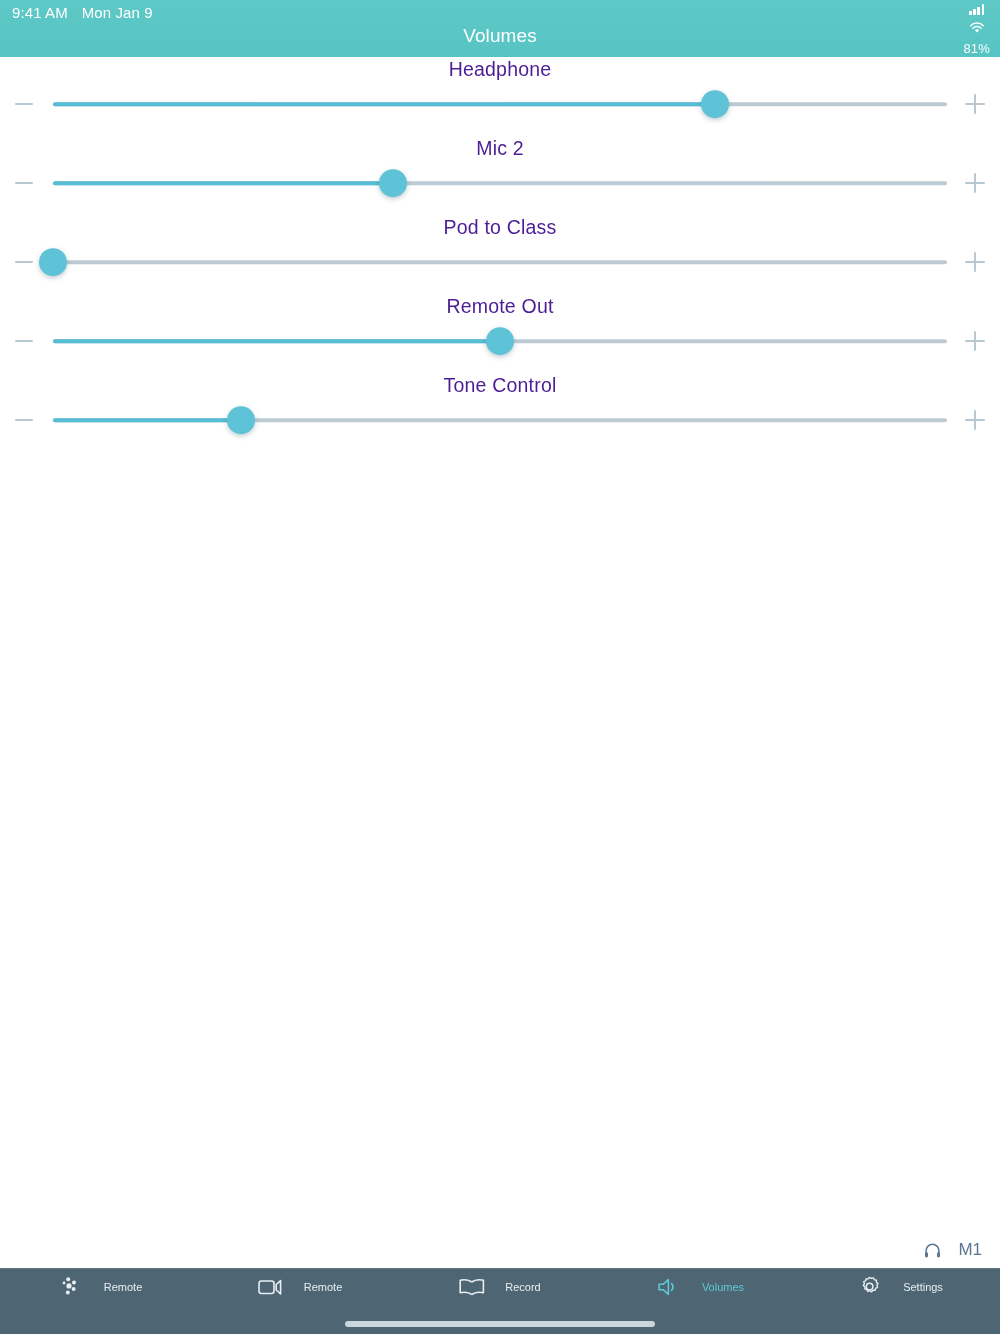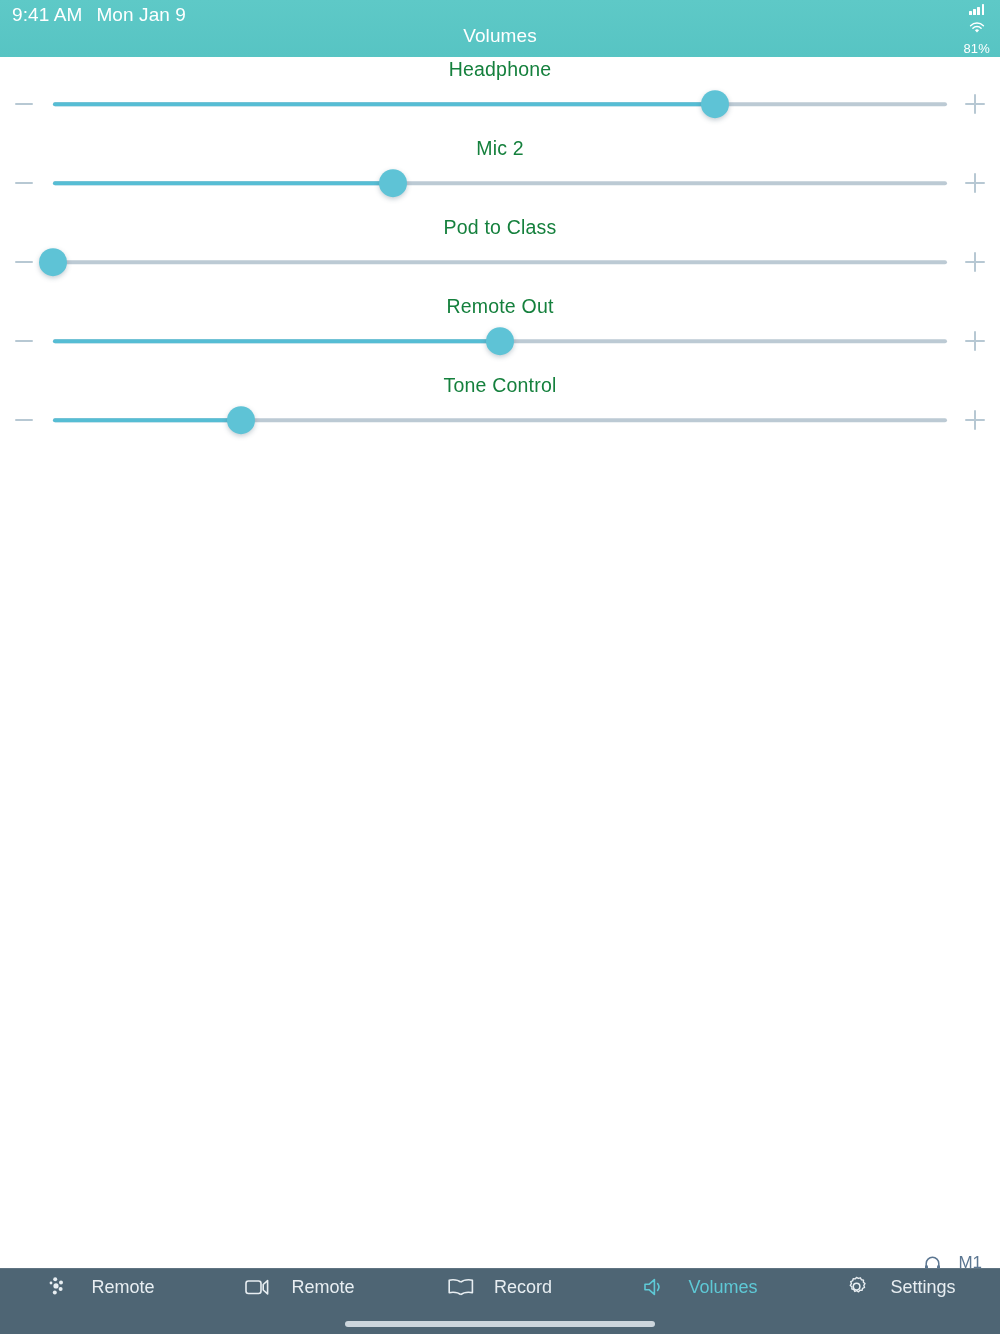--- a/index.html
+++ b/index.html
@@ -15,21 +15,21 @@
   .header {
     position: absolute; left: 0; top: 0; width: 1000px; height: 57px;
     background: linear-gradient(180deg, #5ec9c7 0%, #57c4c3 100%);
   }
   .statusbar {
     position: absolute; left: 0; top: 0; width: 1000px; height: 24px;
     display: flex; align-items: center;
   }
   .sb-left { position: absolute; left: 12px; top: 4px; display: flex; align-items: center; gap: 14px; }
   .sb-time, .sb-date {
-    color: #ffffff; font-size: 19px; letter-spacing: .1px; white-space: nowrap;
+    color: #ffffff; font-size: 15px; letter-spacing: .1px; white-space: nowrap;
   }
   .sb-right { position: absolute; right: 10px; top: 4px; display: flex; align-items: center; gap: 7px; flex-direction: column; }
   .sig { display: flex; align-items: flex-end; gap: 1.5px; height: 11px; }
   .sig i { display: block; width: 2.6px; background: #fff; border-radius: .5px; }
   .sig i:nth-child(1) { height: 4px; }
   .sig i:nth-child(2) { height: 6px; }
   .sig i:nth-child(3) { height: 8.5px; }
   .sig i:nth-child(4) { height: 11px; }
   .wifi { width: 16px; height: 12px; position: relative; }
   .wifi svg { display: block; }
@@ -46,21 +46,21 @@
   .title {
     position: absolute; left: 0; top: 25px; width: 1000px; text-align: center;
     color: #ffffff; font-size: 19px; letter-spacing: .1px;
   }
 
   
   .sliders { position: absolute; left: 0; top: 57px; width: 1000px; }
   .srow { position: relative; width: 1000px; height: 79px; }
   .srow .slabel {
     position: absolute; left: 0; top: 0; width: 1000px; text-align: center;
-    color: #15803d; font-size: 19.5px; letter-spacing: .2px; line-height: 24px;
+    color: #4c1d95; font-size: 19.5px; letter-spacing: .2px; line-height: 24px;
   }
   .srow .strip { position: absolute; left: 0; top: 24px; width: 1000px; height: 46px; }
 
   .minus, .plus {
     position: absolute; top: 50%; transform: translateY(-50%);
     color: #b6c7d2; pointer-events: auto;
   }
   .minus { left: 15px; width: 18px; height: 18px; }
   .plus  { right: 15px; width: 20px; height: 20px; }
   .minus::before {
@@ -85,36 +85,36 @@
   .thumb {
     position: absolute; top: 50%; width: 28px; height: 28px; margin-top: -14px;
     margin-left: -14px; border-radius: 50%; background: #5ec3d6;
     box-shadow: 0 2px 5px rgba(60,90,110,.30);
   }
 
   
   .hs-badge {
     position: absolute; right: 18px; top: 1240px;
     display: flex; align-items: center; gap: 17px;
-    color: #5b7691; font-size: 17px; margin-top: 13px;
+    color: #5b7691; font-size: 17px;
   }
   .hs-badge svg { display: block; }
 
   
   .tabbar {
     position: absolute; left: 0; bottom: 0; width: 1000px; height: 66px;
     background: #4e6574; display: flex; align-items: center;
   }
   .tabbar::before {
     content: ""; position: absolute; left: 0; top: 0; width: 1000px; height: 1px;
     background: rgba(255,255,255,.10);
   }
   .tab {
     flex: 1; display: flex; align-items: center; justify-content: center;
-    gap: 20px; height: 100%; color: #e8eef2; font-size: 18px;
+    gap: 20px; height: 100%; color: #e8eef2; font-size: 11px;
     padding-bottom: 28px;
   }
   .tab.active { color: #5ec9d6; }
   .tab .ticon { display: flex; align-items: center; justify-content: center; width: 26px; height: 26px; }
   .tab svg { display: block; }
   .home-ind {
     position: absolute; left: 50%; bottom: 7px; transform: translateX(-50%);
     width: 310px; height: 6px; background: #ccd6dd; border-radius: 3px;
   }
 </style>

